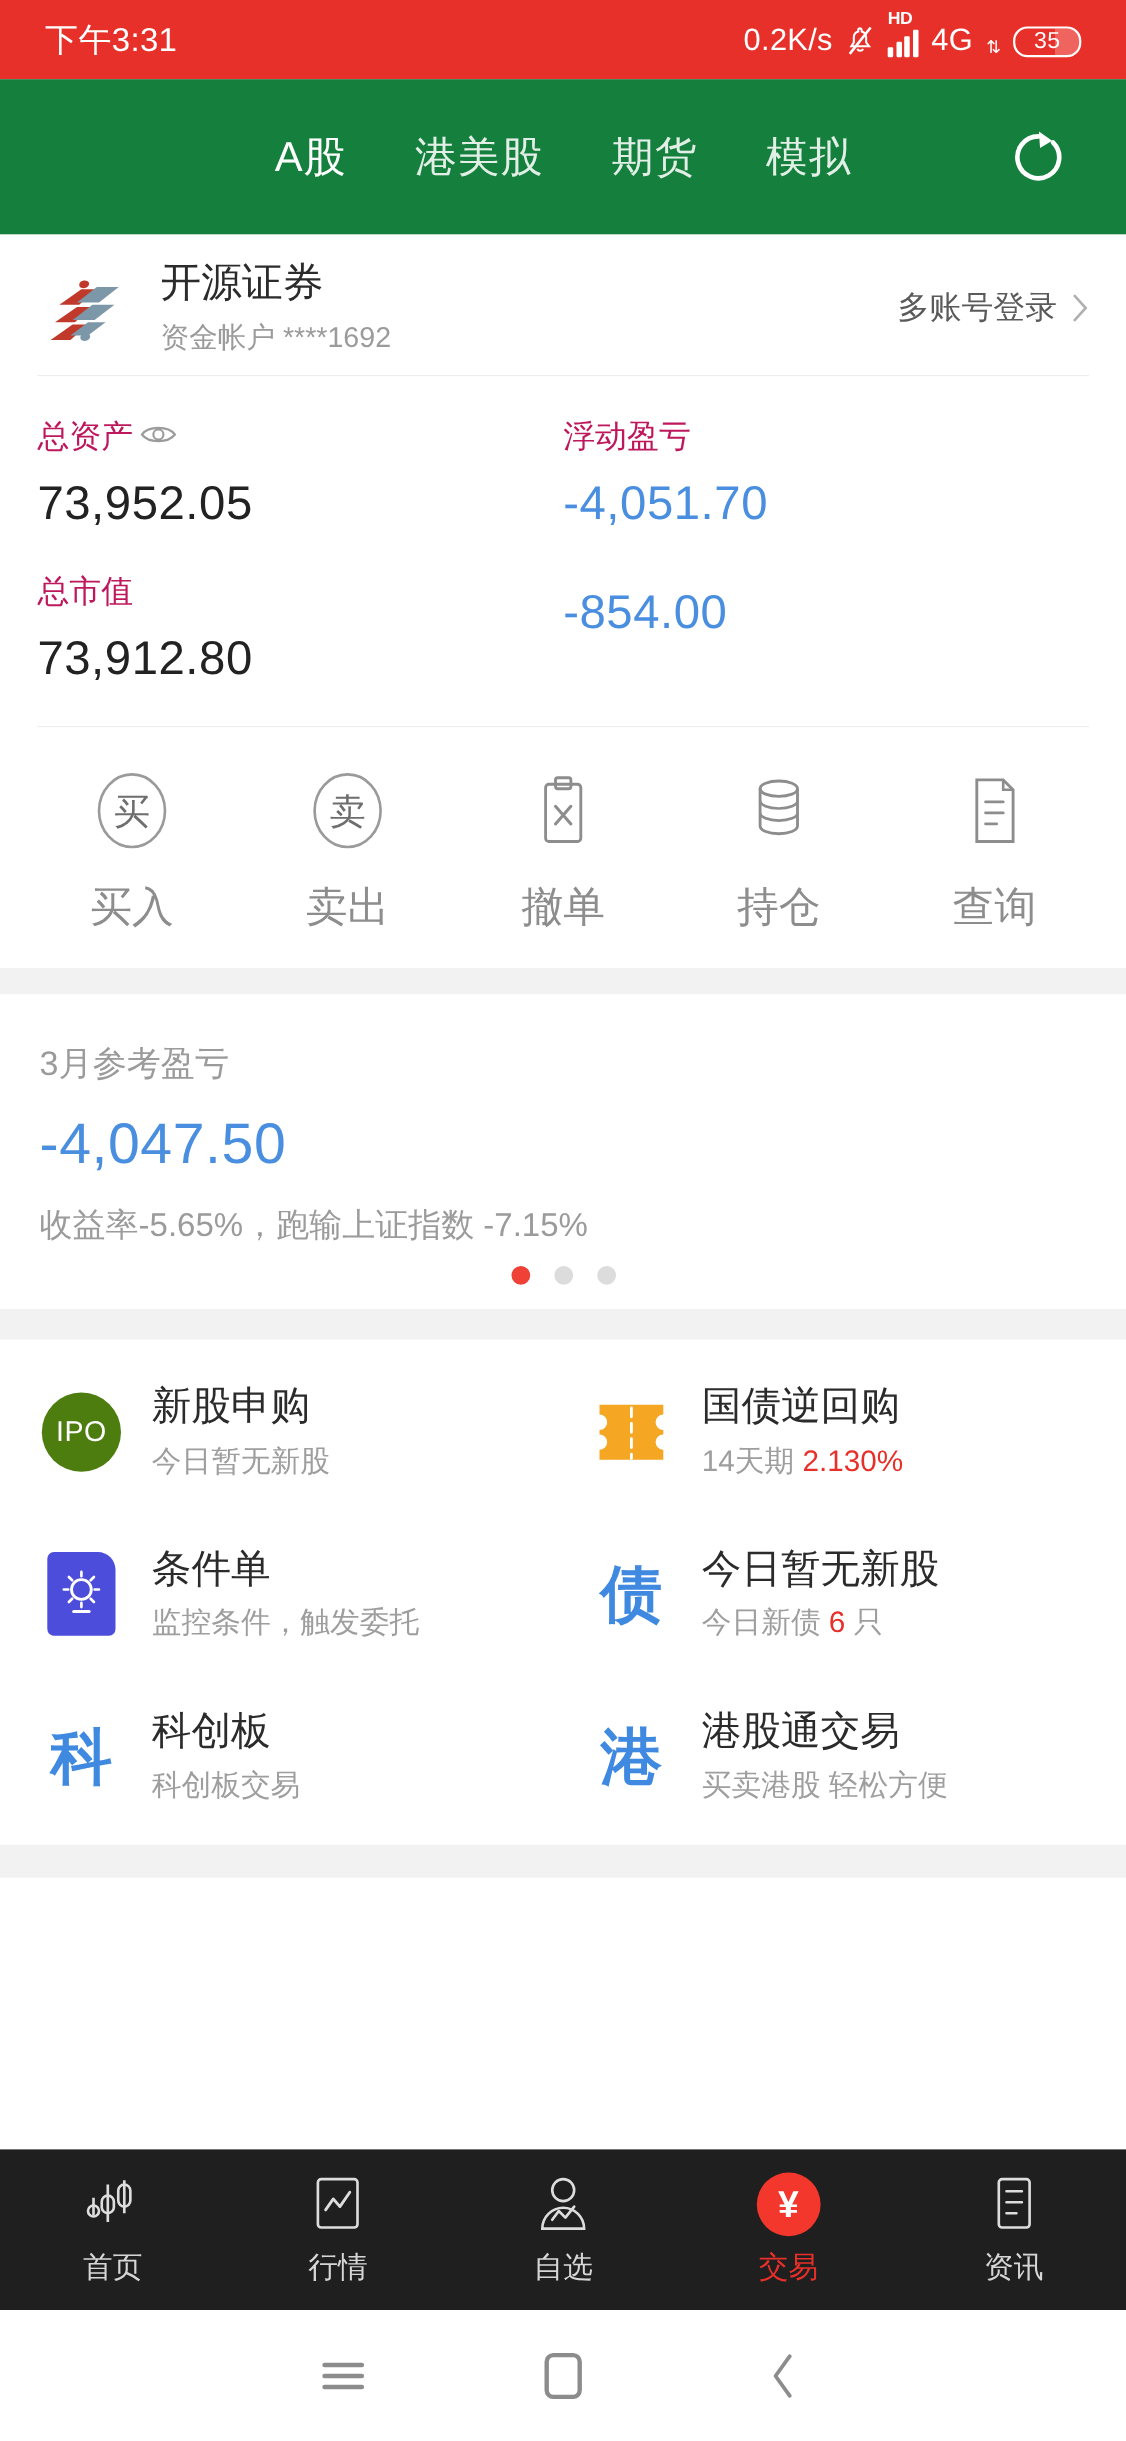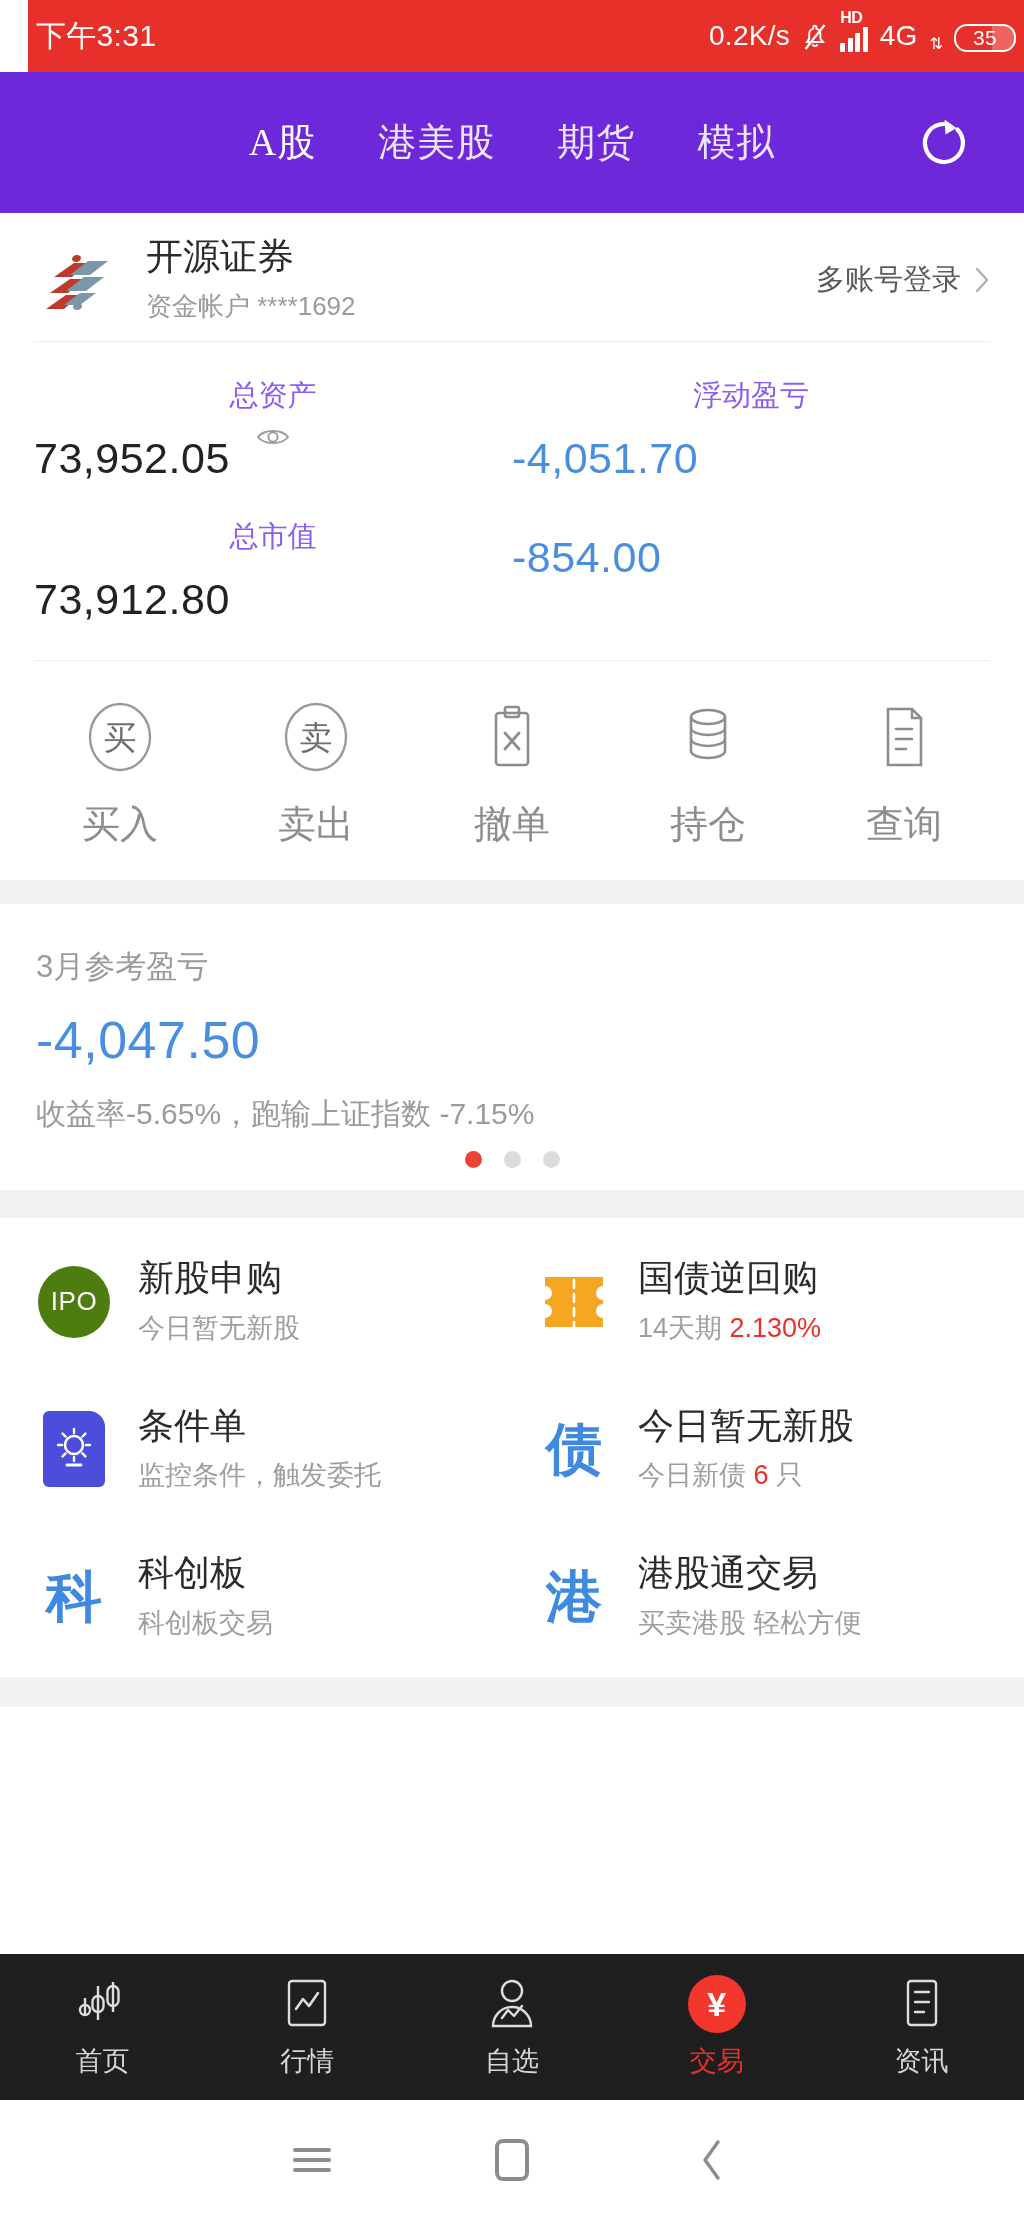--- a/index.html
+++ b/index.html
@@ -7,22 +7,22 @@
   body {
     font-family:"Liberation Sans","DejaVu Sans",sans-serif;
     background:#ffffff;
     -webkit-font-smoothing:antialiased;
   }
   .phone { position:relative; width:1024px; height:2219px; overflow:hidden; background:#fff; }
 
   
   .statusbar {
     height:72px; background:#e8302a; color:#fff;
-    display:flex; align-items:center; padding:0 8px;
-    font-size:30px; letter-spacing:.3px;margin-left:28px;
+    display:flex; align-items:center; padding:0 41px;
+    font-size:30px; letter-spacing:.3px;
   }
   .statusbar .time { font-size:30px; }
   .statusbar .right { margin-left:auto; display:flex; align-items:flex-end; gap:12px; }
   .net-speed { font-size:28px; }
   .bell-off { position:relative; width:26px; height:30px; display:inline-block; }
   .bell-off svg { display:block; }
   .hd-sig { display:flex; align-items:flex-end; gap:3px; position:relative; padding-top:0; }
   .hd-label { position:absolute; top:-17px; left:0; font-size:16px; font-weight:bold; letter-spacing:-.5px; }
   .bars { display:flex; align-items:flex-end; gap:2.5px; height:26px; }
   .bars i { display:block; width:5px; background:#fff; border-radius:1px; }
@@ -33,22 +33,22 @@
   .g4 { font-size:28px; }
   .updown { font-size:16px; line-height:1; letter-spacing:-1px; }
   .battery {
     border:2px solid #fff; border-radius:13px; padding:1px 10px 2px 10px;
     font-size:21px; line-height:1; position:relative; min-width:62px; text-align:center;
     background:linear-gradient(to right,#e8302a 62%,#f0645f 62%);
   }
 
   
   .tabbar {
-    height:141px; background:#6d28d9; display:flex; align-items:center;
-    justify-content:center; position:relative;font-family:Liberation Serif, serif;
+    height:141px; background:#15803d; display:flex; align-items:center;
+    justify-content:center; position:relative;
   }
   .tabs { display:flex; align-items:center; gap:62px; }
   .tab {
     color:#ffffff; font-size:38px; opacity:.88; letter-spacing:1px;
   }
   .tab.active { opacity:1; }
   .refresh-btn {
     position:absolute; right:52px; top:50%; transform:translateY(-50%);
     width:56px; height:56px;
   }
@@ -68,23 +68,22 @@
   }
   .chev { width:15px; height:26px; }
 
   .hr { height:1px; background:#ededed; margin:0 34px; }
 
   
   .assets { padding:34px 34px 0 34px; }
   .arow { display:flex; margin-bottom:6px; }
   .acell { width:50%; }
   .alabel {
-    font-size:29px; color:#8b5cf6; display:flex; align-items:center; gap:6px;
+    font-size:29px; color:#be185d; display:flex; align-items:center; gap:6px;
     height:42px;
-    flex-direction:column;
   }
   .aval { font-size:43px; color:#222; margin-top:16px; letter-spacing:.5px; }
   .aval.blue { color:#4a8ee0; }
   .arow.second .aval { margin-bottom:30px; }
   .eye-icon, .info-icon { display:inline-block; }
 
   
   .actions {
     display:flex; padding:36px 22px 30px 22px;
   }

